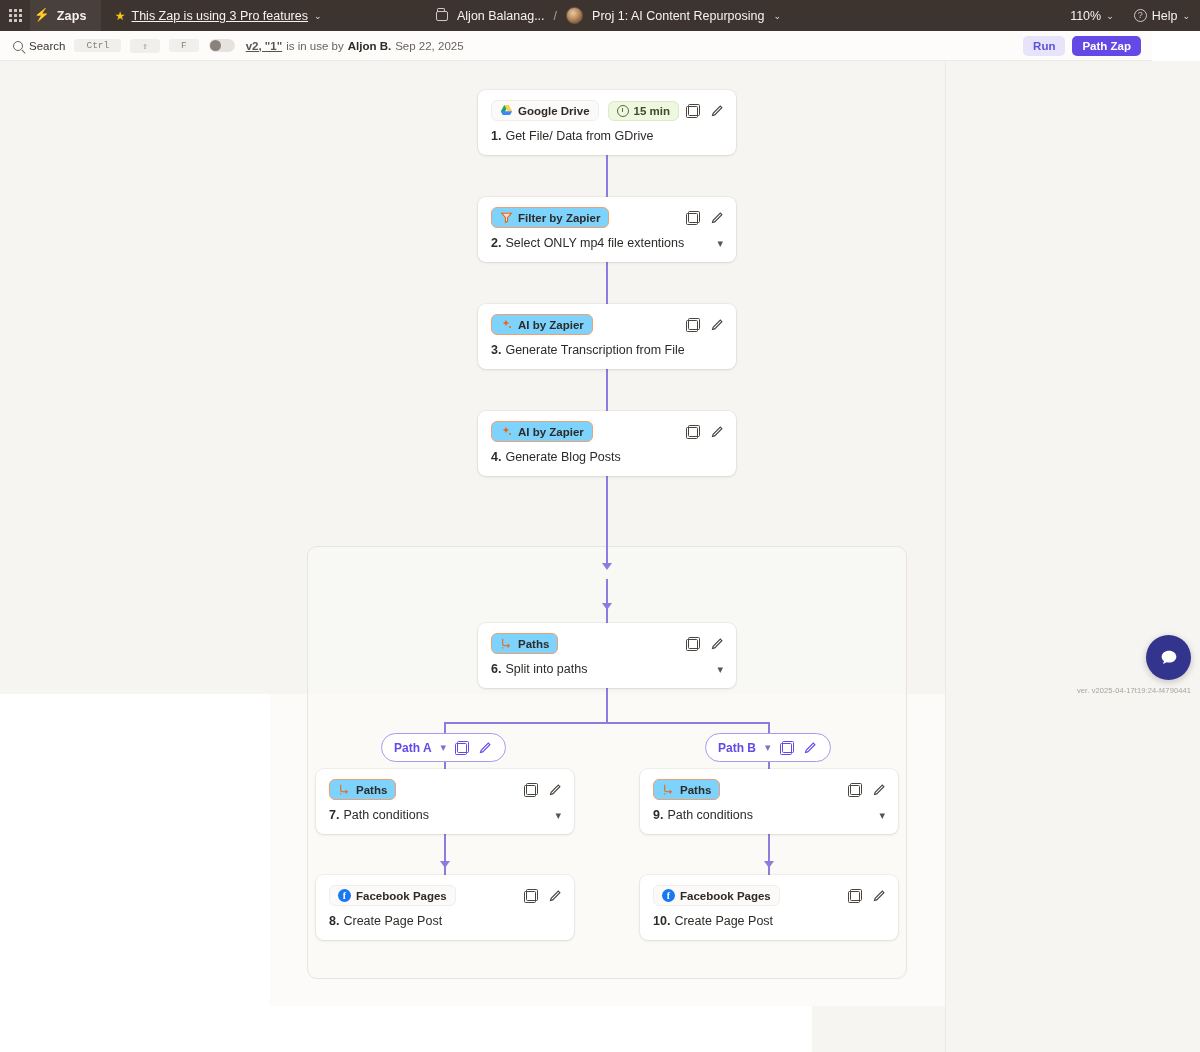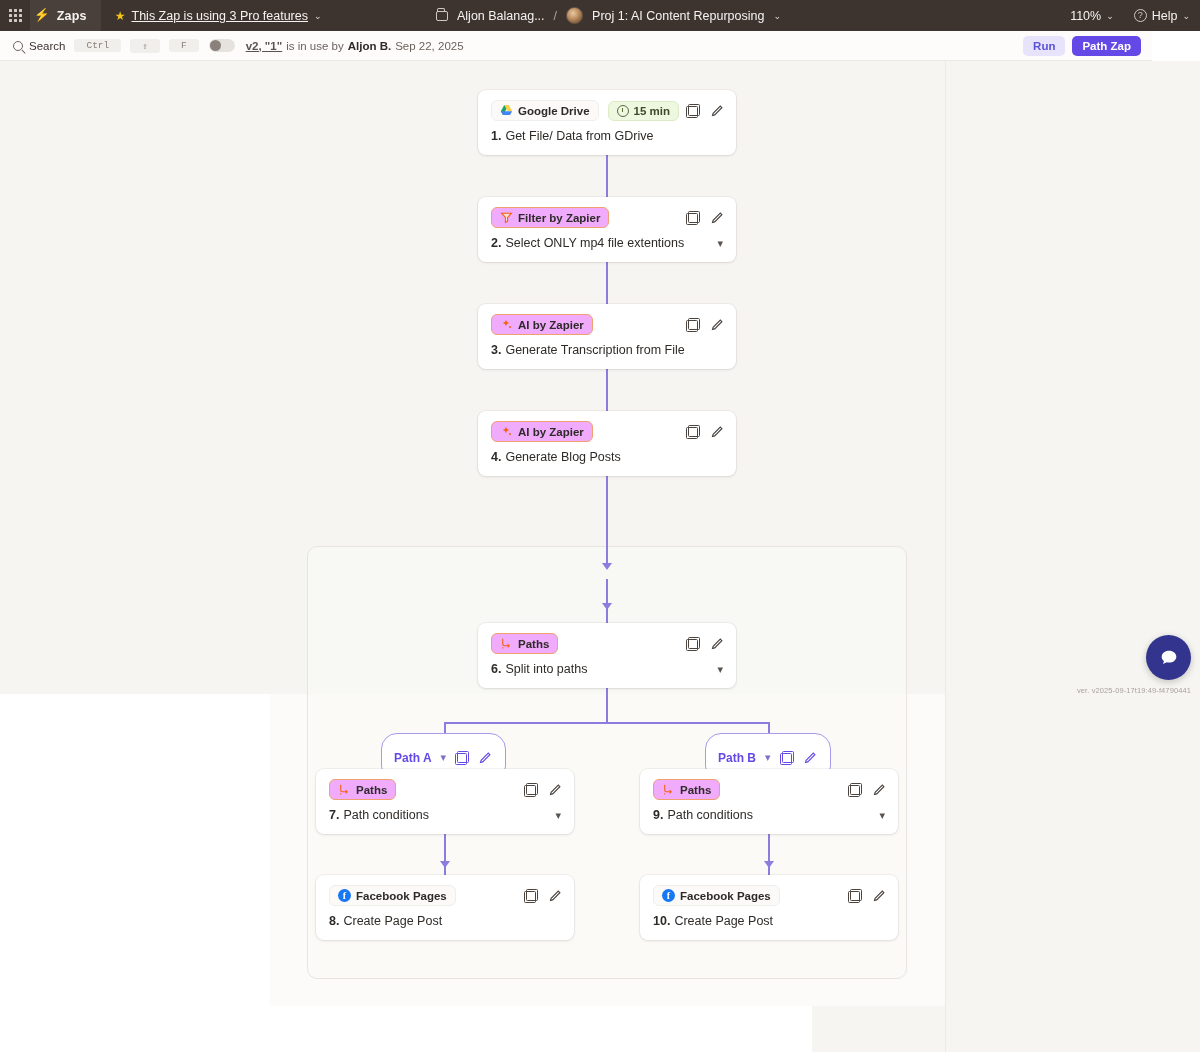--- a/index.html
+++ b/index.html
@@ -138,21 +138,21 @@
   .node-top {
     display:flex; align-items:center; padding:10px 11px 6px 13px; gap:7px;
   }
   .badge {
     display:inline-flex; align-items:center; gap:5px;
     font-size:11.5px; font-weight:bold; color:#2e2a27;
     padding:3px 8px; border-radius:6px; background:#fff;
     border:1px solid transparent; white-space:nowrap;
   }
   .badge.plain { background:#fbfaf9; border-color:#f0eeeb; }
-  .badge.orange { background:#f0abfc; border:1px solid #f0a070; }
+  .badge.orange { background:#7dd3fc; border:1px solid #f0a070; }
   .badge.time {
     background:#eef7df; border:1px solid #dcebc3; color:#3f4a2a; margin-left:2px;
   }
   .node-actions { margin-left:auto; display:flex; align-items:center; gap:10px; }
   .ico-copy { width:14px; height:14px; position:relative; cursor:pointer; display:block; }
   .ico-copy::before {
     content:""; position:absolute; left:0; bottom:0; width:10px; height:10px;
     border:1.4px solid #4a433e; border-radius:1.5px; background:#fff;
   }
   .ico-copy::after {
@@ -190,21 +190,21 @@
   .arrow-head {
     position:absolute; width:0; height:0;
     border-left:5px solid transparent; border-right:5px solid transparent;
     border-top:7px solid #8b7de0;
   }
 
   
   .path-pill {
     position:absolute; display:flex; align-items:center; gap:9px;
     border:1.4px solid #a79aea; border-radius:16px; background:#fff;
-    padding:16px 12px; font-size:12px; font-weight:bold; color:#6449e6;
+    padding:6px 12px; font-size:12px; font-weight:bold; color:#6449e6;
     cursor:pointer;
   }
   .path-pill .chev-dn { color:#7d70c9; font-size:11px; font-weight:normal; }
   .path-pill .ico-copy::before, .path-pill .ico-copy::after { border-color:#6449e6; }
 
   
   .ver-text {
     position:absolute; right:9px; top:625px; font-size:7.5px; color:#a9a29c;
     letter-spacing:.1px;
   }
@@ -538,20 +538,20 @@
           <path d="M4 20l3.5-1L19 7.5 16.5 5 5 16.5z"></path>
         </svg>
       </span>
     </div>
     <div class="node-body">
       <span class="num">10.</span>
       <span>Create Page Post</span>
     </div>
   </div>
 
-  <div class="ver-text">ver. v2025-09-17t19:49-f4790441</div>
+  <div class="ver-text">ver. v2025-04-17t19:24-f4790441</div>
   <div class="chat-bubble">
     <svg width="22" height="22" viewBox="0 0 24 24">
       <path d="M12 4c4.4 0 8 2.9 8 6.5S16.4 17 12 17c-.9 0-1.8-.12-2.6-.35L5.5 18.5l1-3.1C5 14.2 4 12.5 4 10.5 4 6.9 7.6 4 12 4z" fill="#fff"></path>
     </svg>
   </div>
 
 </div>
 
 </body></html>

